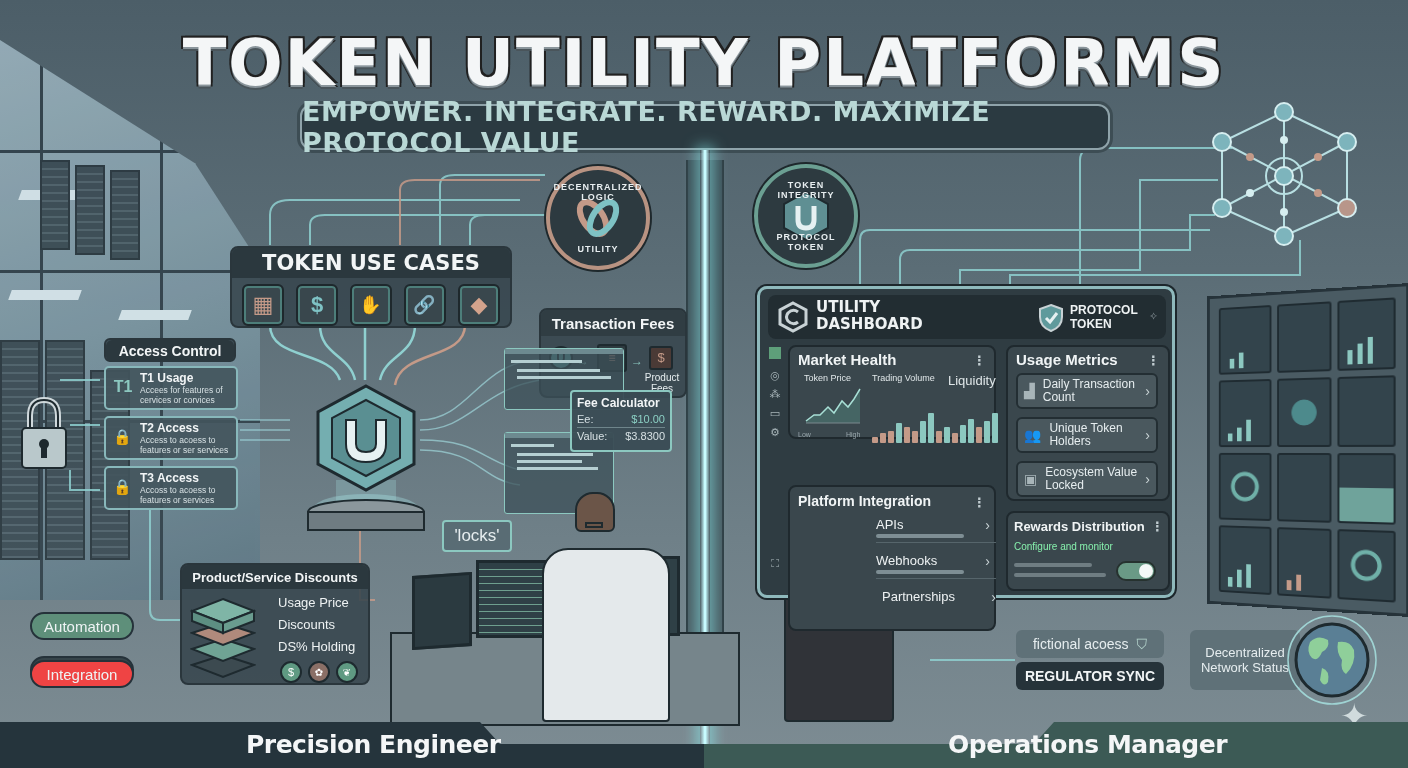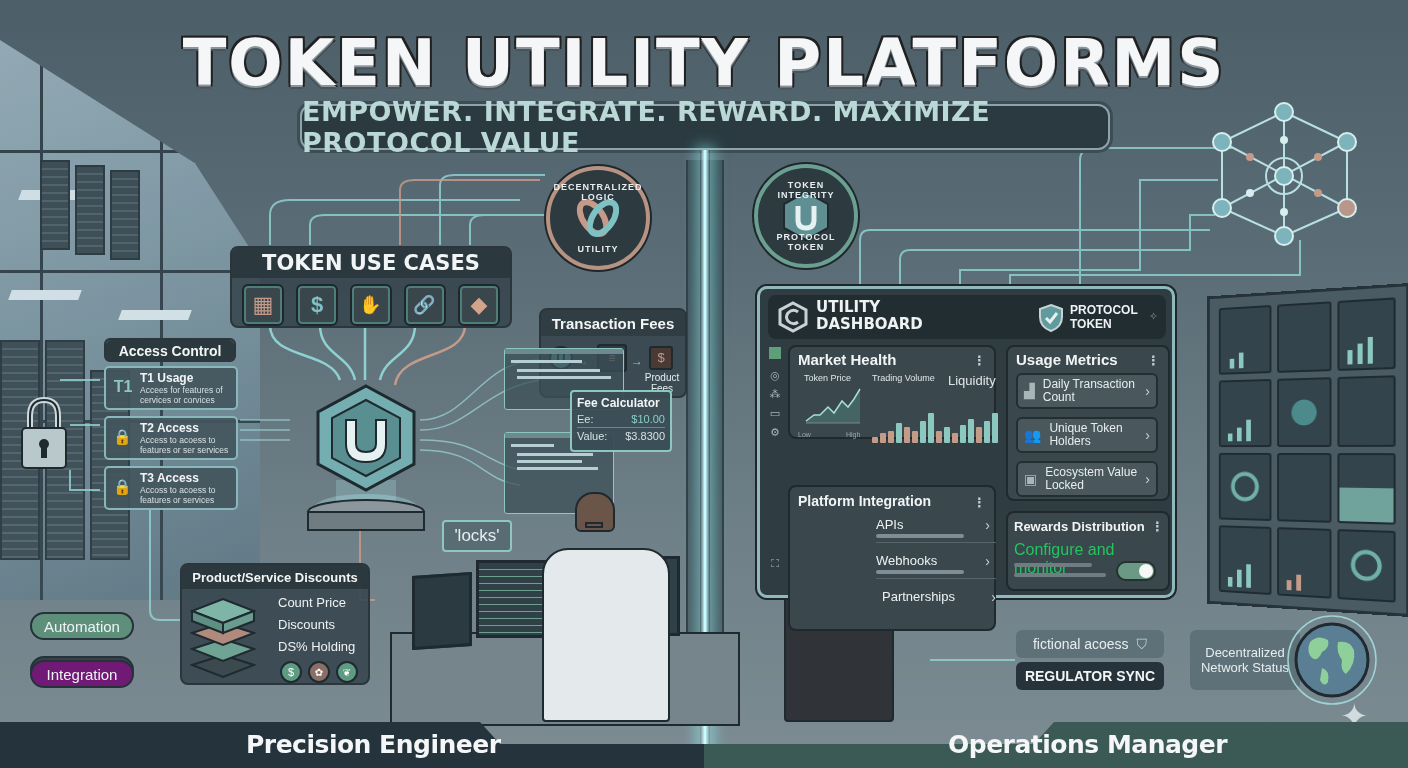--- a/index.html
+++ b/index.html
@@ -353,31 +353,31 @@
 <div class="panel" style="left:180px; top:563px; width:190px; height:122px;">
   <div class="panel-h" style="height:24px; font-size:13px; display:flex; align-items:center; justify-content:center;">Product/Service Discounts</div>
   <svg class="abs" style="left:8px; top:30px" width="66" height="86" viewBox="0 0 66 86">
     <polygon points="33,60 64,70 33,82 2,70" fill="#3c4a50" stroke="#1e2a2f" stroke-width="2"></polygon>
     <polygon points="33,44 64,54 33,66 2,54" fill="#6fa394" stroke="#1e2a2f" stroke-width="2"></polygon>
     <polygon points="33,28 64,38 33,50 2,38" fill="#b08a7c" stroke="#1e2a2f" stroke-width="2"></polygon>
     <polygon points="33,4 64,16 33,28 2,16" fill="#7fb5a6" stroke="#1e2a2f" stroke-width="2"></polygon>
     <polygon points="2,16 33,28 33,38 2,26" fill="#5d8f82" stroke="#1e2a2f" stroke-width="2"></polygon>
     <polygon points="64,16 33,28 33,38 64,26" fill="#6a9c8f" stroke="#1e2a2f" stroke-width="2"></polygon>
   </svg>
-  <div class="abs" style="left:96px; top:30px; font-size:13px; color:#eef2f3;">Count Price</div>
+  <div class="abs" style="left:96px; top:30px; font-size:13px; color:#eef2f3;">Usage Price</div>
   <div class="abs" style="left:96px; top:52px; font-size:13px; color:#eef2f3;">Discounts</div>
   <div class="abs" style="left:96px; top:74px; font-size:13px; color:#eef2f3;">DS% Holding</div>
   <div class="abs chip" style="left:98px; top:96px; width:22px; height:22px; border-radius:50%; background:#5f9a82; border:2px solid #1e2a2f; color:#fff; font-size:11px;">$</div>
   <div class="abs chip" style="left:126px; top:96px; width:22px; height:22px; border-radius:50%; background:#8a6f66; border:2px solid #1e2a2f; color:#fff; font-size:10px;">✿</div>
   <div class="abs chip" style="left:154px; top:96px; width:22px; height:22px; border-radius:50%; background:#5f9a82; border:2px solid #1e2a2f; color:#fff; font-size:10px;">❦</div>
 </div>
 
 <div class="pill" style="top:612px; background:#5e8f7a;">Automation</div>
 <div class="pill" style="top:656px; background:#36444a;">Automation</div>
-<div class="pill" style="top:660px; background:#701a75;">Integration</div>
+<div class="pill" style="top:660px; background:#ef4444;">Integration</div>
 
 <div class="abs" style="left:390px; top:632px; width:350px; height:94px; background:#76858b; border:2px solid #1e2a2f;"></div>
 <div class="abs" style="left:412px; top:574px; width:60px; height:74px; background:#2b3a40; border:3px solid #1e2a2f; transform:skewY(-4deg);"></div>
 <div class="abs" style="left:476px; top:560px; width:80px; height:78px; background:#2f4046; border:3px solid #1e2a2f; background-image:repeating-linear-gradient(180deg, transparent 0 6px, #6e9f8e 6px 7px);"></div>
 <div class="abs" style="left:560px; top:556px; width:84px; height:60px; background:#2f4046; border:3px solid #1e2a2f;"></div>
 <div class="abs" style="left:640px; top:556px; width:40px; height:80px; background:#2f4046; border:3px solid #1e2a2f;"></div>
 
 <div class="person" style="left:575px; top:492px; width:40px; height:40px; background:#6b5548; border-radius:18px 18px 6px 6px; border:2px solid #1e2a2f;"></div>
 <div class="person" style="left:585px; top:522px; width:18px; height:6px; border:2px solid #1e2a2f;"></div>
 <div class="person" style="left:542px; top:548px; width:128px; height:174px; background:#e4e9eb; border:2px solid #1e2a2f; border-radius:26px 26px 4px 4px;"></div>
@@ -487,21 +487,21 @@
     </div>
     <div class="int-row" style="left:92px; top:100px; border-bottom:none;">
       <span class="l">Partnerships</span>
       <span class="chev">›</span>
     </div>
   </div>
 
   <div class="card" style="left:246px; top:222px; width:164px; height:80px;">
     <div class="card-title abs" style="left:6px; top:6px; font-size:13px;">Rewards Distribution</div>
     <div class="dots" style="right:4px;">⋮</div>
-    <div class="abs" style="left:6px; top:28px; font-size:16px; color:#22c55e;">Configure and monitor</div>
+    <div class="abs" style="left:6px; top:28px; font-size:10px; color:#86efac;">Configure and monitor</div>
     <div class="abs" style="left:6px; top:50px; width:78px; height:4px; background:#6f7d82; border-radius:2px;"></div>
     <div class="abs" style="left:6px; top:60px; width:92px; height:4px; background:#6f7d82; border-radius:2px;"></div>
     <div class="toggle" style="left:108px; top:48px;"></div>
   </div>
 </div>
 
 <div class="abs chip" style="left:1016px; top:630px; width:148px; height:28px; background:#5f7178; color:#e6edef; font-size:14px; gap:8px;">
   <span>fictional acoess</span>
   <span style="color:#b8d8d0;">⛉</span>
 </div>

